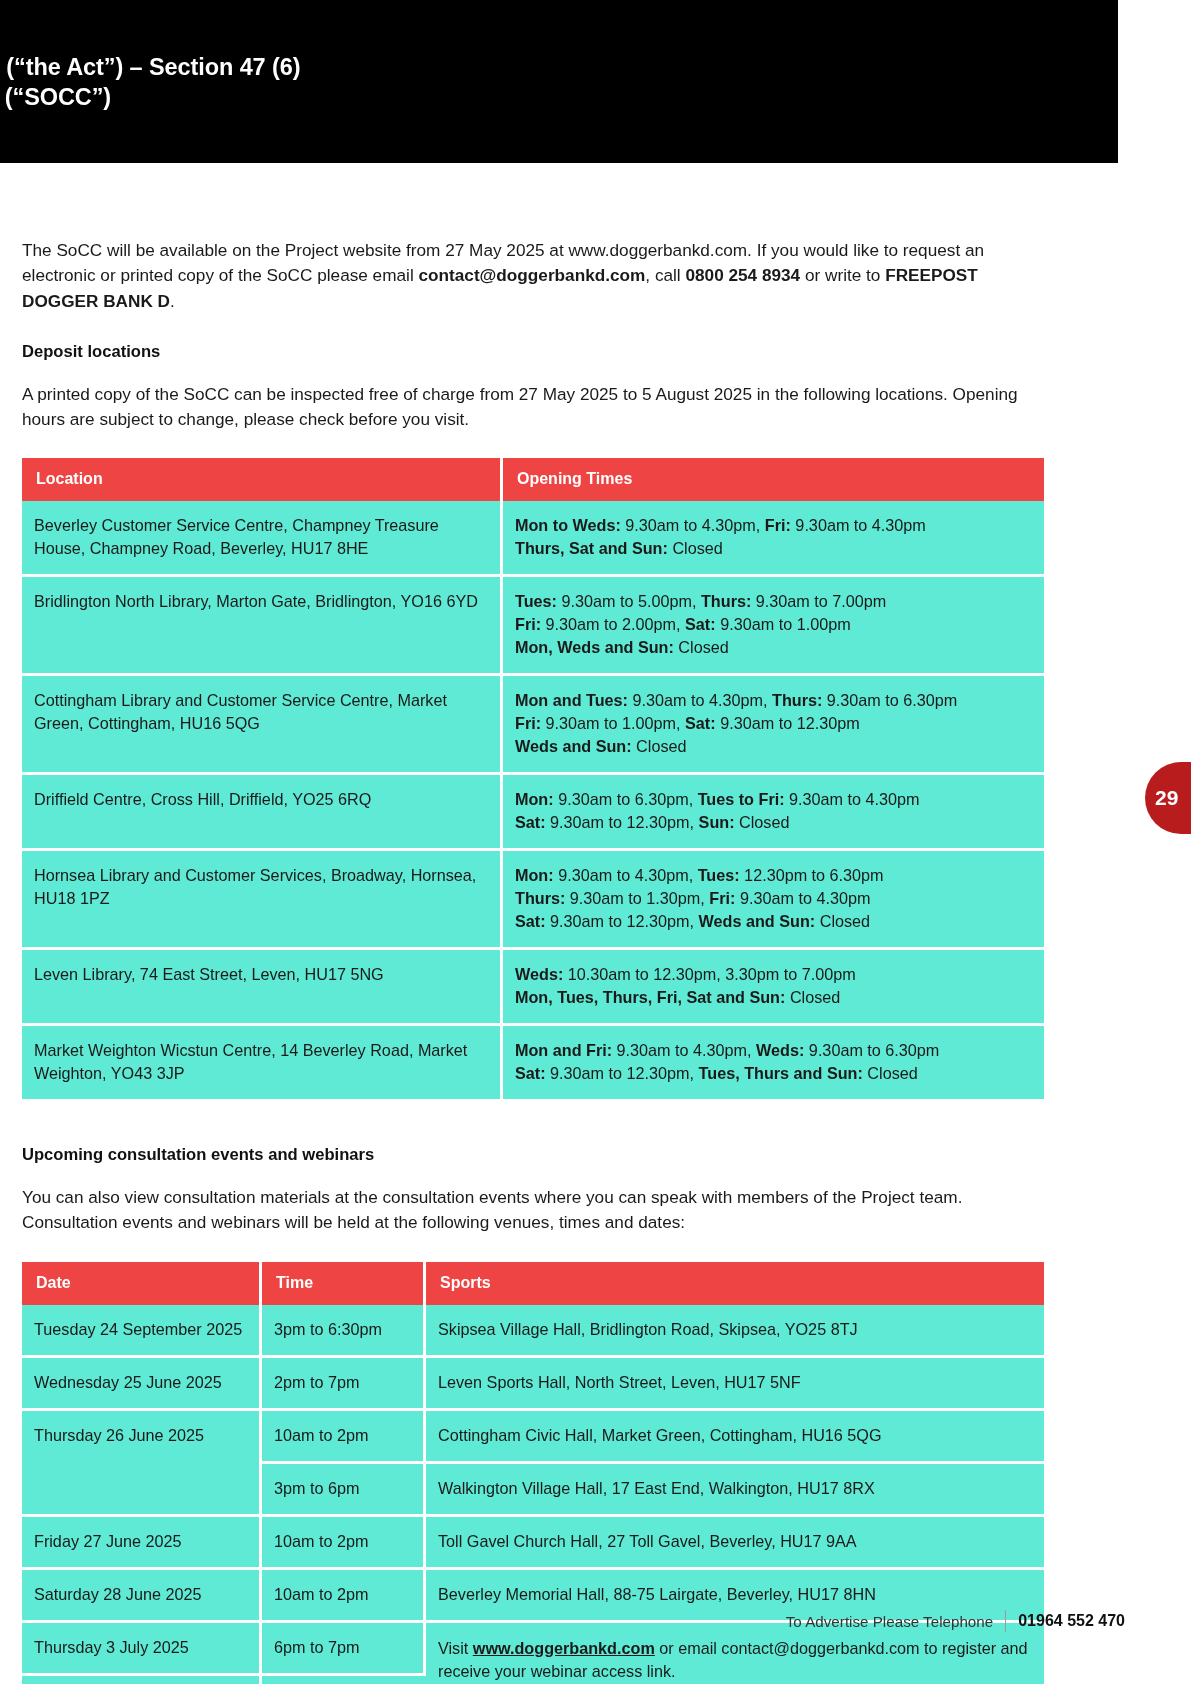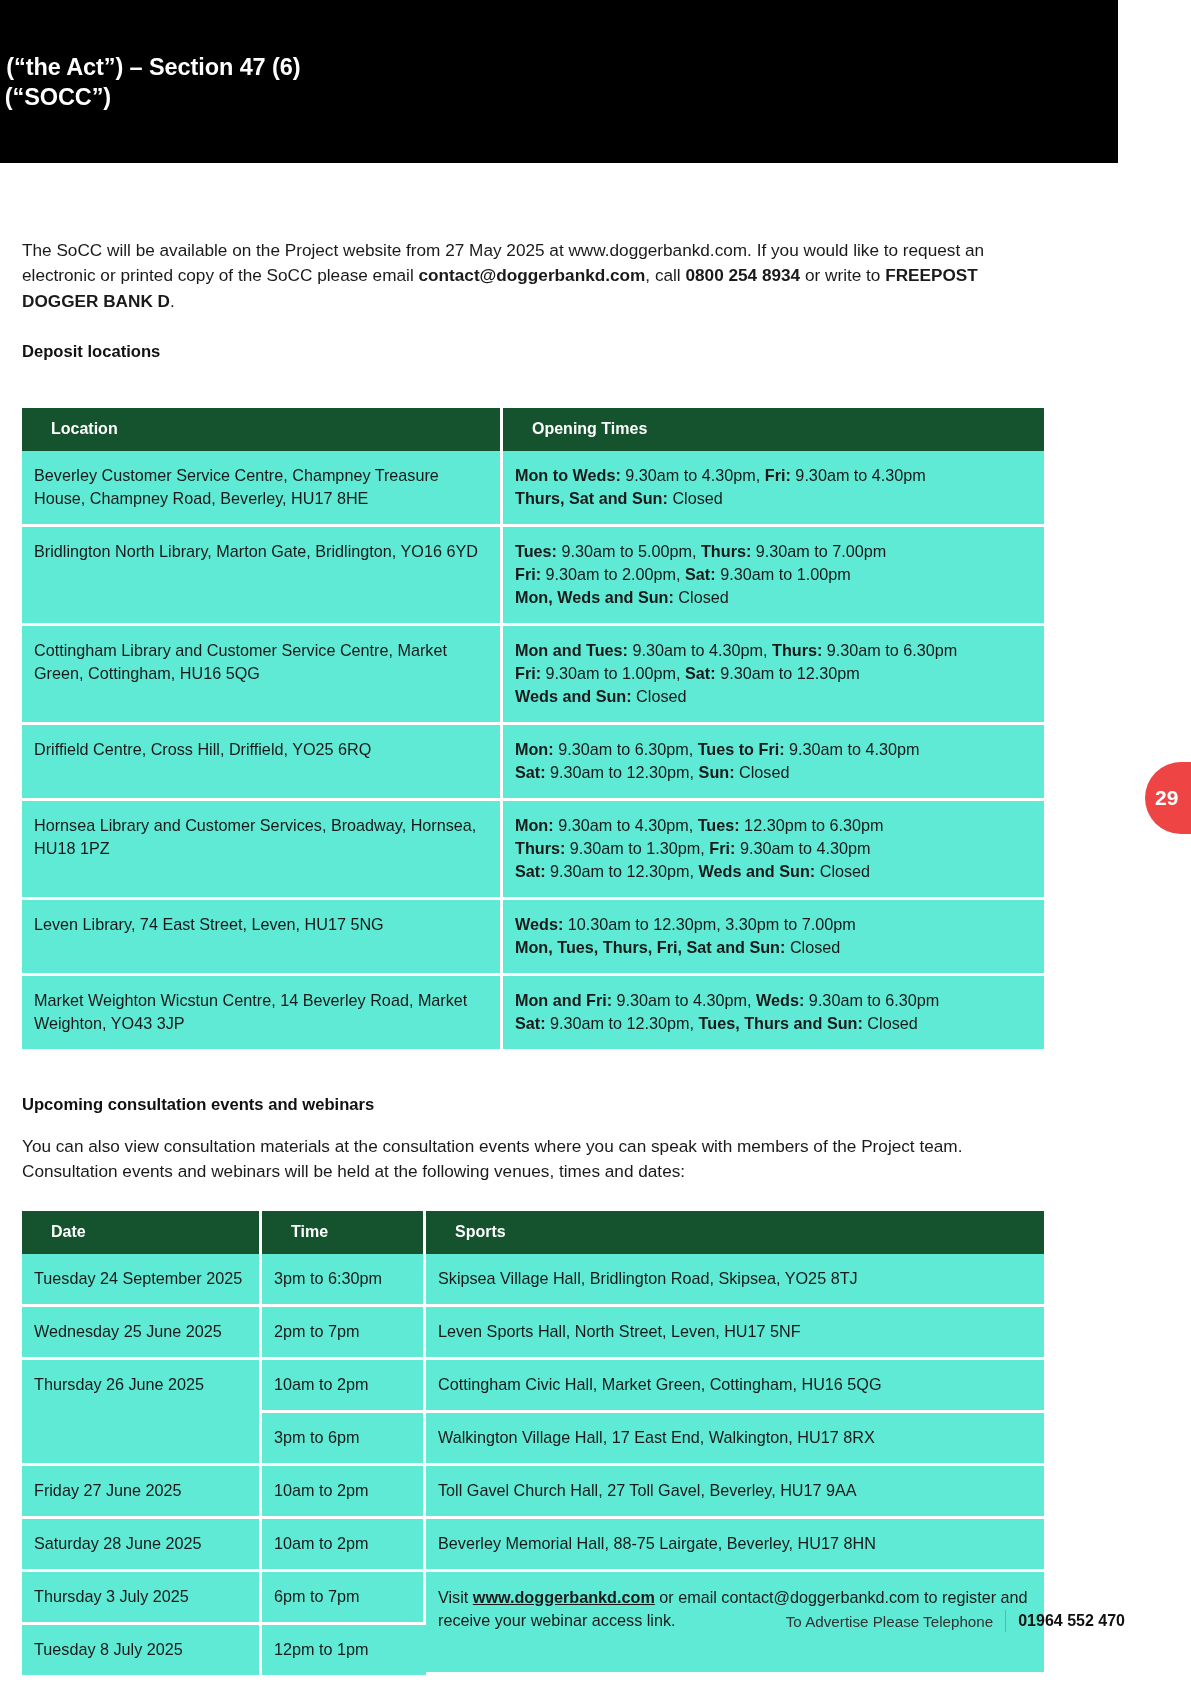--- a/index.html
+++ b/index.html
@@ -66,26 +66,26 @@
   }
 
   
   table.doc-table {
     width: 1022px;
     border-collapse: separate;
     border-spacing: 0;
     table-layout: fixed;
   }
   table.doc-table th {
-    background: #14532d;
+    background: #ef4444;
     color: #ffffff;
     font-size: 16px;
     font-weight: bold;
     text-align: left;
-    padding: 12px 12px 13px 29px;
+    padding: 12px 12px 13px 14px;
     vertical-align: middle;
     border-right: 3px solid #ffffff;
   }
   table.doc-table th:last-child { border-right: none; }
 
   table.doc-table td {
     background: #5eead4;
     font-size: 16.2px;
     line-height: 1.42;
     color: #1a1a1a;
@@ -114,21 +114,21 @@
     font-weight: bold;
   }
 
   
   .page-tab {
     position: absolute;
     right: 0;
     top: 762px;
     width: 46px;
     height: 72px;
-    background: #ef4444;
+    background: #b91c1c;
     border-radius: 36px 0 0 36px;
     display: flex;
     align-items: center;
     justify-content: flex-start;
     padding-left: 10px;
   }
   .page-tab span {
     color: #ffffff;
     font-size: 21px;
     font-weight: bold;
@@ -172,20 +172,21 @@
   <p class="body-text">
     <span>The SoCC will be available on the Project website from 27 May 2025 at www.doggerbankd.com. If you would like to request an electronic or printed copy of the SoCC please email </span><b>contact@doggerbankd.com</b><span>, call </span><b>0800 254 8934</b><span> or write to </span><b>FREEPOST DOGGER BANK D</b><span>.</span>
   </p>
 
   <div class="spacer-26"></div>
 
   <h3 class="subhead">Deposit locations</h3>
 
   <div class="spacer-18"></div>
 
+  <p class="body-text">A printed copy of the SoCC can be inspected free of charge from 27 May 2025 to 5 August 2025 in the following locations. Opening hours are subject to change, please check before you visit.</p>
 
   <div class="spacer-26"></div>
 
   <table class="doc-table t1">
     <colgroup>
         <col class="c1">
         <col class="c2">
       </colgroup>
     <thead>
       <tr>

